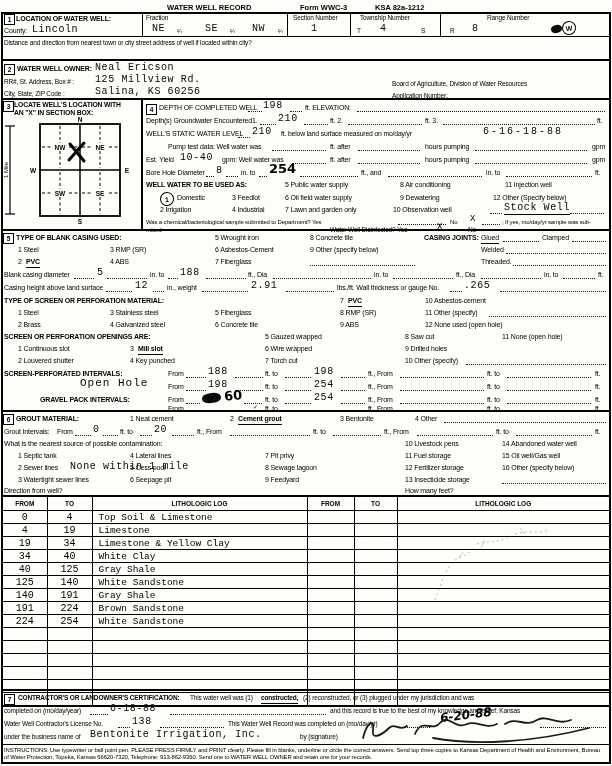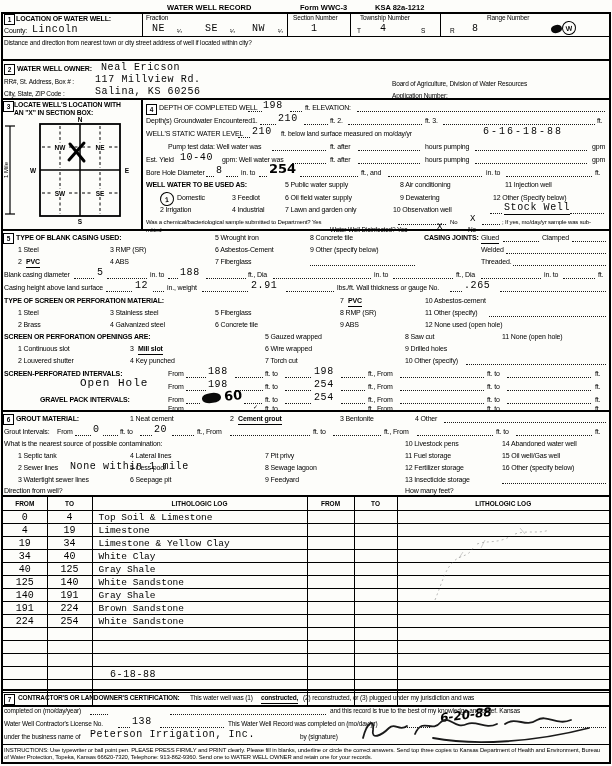--- a/index.html
+++ b/index.html
@@ -77,23 +77,23 @@
   <span class="t" style="left:472px;top:23px">8</span>
   <div class="blob" style="left:551px;top:25px;width:11px;height:8px;transform:rotate(-12deg)"></div>
   <div class="circ" style="left:562px;top:21px">
       <span>W</span>
     </div>
   <span class="l s65" style="left:4px;top:39px">Distance and direction from nearest town or city street address of well if located within city?</span>
   <div class="ul" style="left:68px;top:58px;width:372px"></div>
 
   <div class="nb" style="left:4px;top:64px">2</div>
   <span class="l lb" style="left:17px;top:65px">WATER WELL OWNER:</span>
-  <span class="t" style="left:101px;top:62px">Neal Ericson</span>
+  <span class="t" style="left:95px;top:62px">Neal Ericson</span>
   <span class="l s65" style="left:4px;top:78px">RR#, St. Address, Box # :</span>
-  <span class="t" style="left:95px;top:74px">117 Millview Rd.</span>
+  <span class="t" style="left:95px;top:74px">125 Millview Rd.</span>
   <span class="l s65" style="left:4px;top:90px">City, State, ZIP Code    :</span>
   <span class="t" style="left:95px;top:86px">Salina, KS 60256</span>
   <div class="ul" style="left:90px;top:97px;width:140px"></div>
   <span class="l s65" style="left:392px;top:80px">Board of Agriculture, Division of Water Resources</span>
   <span class="l s65" style="left:392px;top:92px">Application Number:</span>
 
   <div class="nb" style="left:3px;top:101px">3</div>
   <span class="l lb s68" style="left:14px;top:101px">LOCATE WELL'S LOCATION WITH</span>
   <span class="l lb s68" style="left:14px;top:109px">AN "X" IN SECTION BOX:</span>
   <svg style="left:0;top:114px" width="142" height="116" viewBox="0 0 142 116">
@@ -576,35 +576,35 @@
   </svg>
 
   <div class="nb" style="left:4px;top:694px">7</div>
   <span class="l lb s65" style="left:18px;top:694px">CONTRACTOR'S OR LANDOWNER'S CERTIFICATION:</span>
   <span class="l s65" style="left:190px;top:694px">This water well was (1)</span>
   <span class="l s65 u lb" style="left:261px;top:694px">constructed,</span>
   <span class="l s65" style="left:303px;top:694px">(2) reconstructed, or (3) plugged under my jurisdiction and was</span>
 
   <span class="l s65" style="left:4px;top:707px">completed on (mo/day/year)</span>
   <div class="dt" style="left:90px;top:707px;width:18px"></div>
-  <span class="t" style="left:110px;top:669px">6-18-88</span>
+  <span class="t" style="left:110px;top:703px">6-18-88</span>
   <div class="dt" style="left:170px;top:707px;width:156px"></div>
   <span class="l s65" style="left:330px;top:707px">and this record is true to the best of my knowledge and belief. Kansas</span>
 
   <span class="l s65" style="left:4px;top:720px">Water Well Contractor's License No.</span>
   <div class="dt" style="left:118px;top:720px;width:12px"></div>
   <span class="t" style="left:132px;top:716px">138</span>
   <div class="dt" style="left:160px;top:720px;width:64px"></div>
   <span class="l s65" style="left:228px;top:720px">This Water Well Record was completed on (mo/day/yr)</span>
   <div class="dt" style="left:398px;top:720px;width:32px"></div>
   <span class="h" style="left:440px;top:708px;transform:rotate(-7deg);font-size:12px;font-style:italic">6-20-88</span>
   <div class="dt" style="left:540px;top:720px;width:66px"></div>
 
   <span class="l s65" style="left:4px;top:733px">under the business name of</span>
-  <span class="t" style="left:90px;top:729px">Peterson Irrigation, Inc.</span>
+  <span class="t" style="left:90px;top:729px">Bentonite Irrigation, Inc.</span>
   <span class="l s65" style="left:300px;top:733px">by (signature)</span>
   <svg style="left:345px;top:708px" width="260" height="40" viewBox="0 0 260 40">
     <path d="M18,30 C22,14 30,10 28,22 C26,32 36,28 44,20 C50,14 54,24 62,18
              M70,26 C78,8 86,26 96,14 C104,6 110,22 122,16 C132,12 140,22 152,16" stroke="#1a1a1a" stroke-width="1.8" fill="none" stroke-linecap="round"></path>
     <path d="M88,30 C130,38 190,34 244,20 M160,16 C172,8 180,20 192,12 C202,6 212,18 226,12" stroke="#1a1a1a" stroke-width="1.8" fill="none" stroke-linecap="round"></path>
   </svg>
 
   <div class="hl" style="left:1px;top:744px;width:610px;border-top-width:1px"></div>
   <div class="instr" style="left:4px;top:747px;width:602px">INSTRUCTIONS: Use typewriter or ball point pen. PLEASE PRESS FIRMLY and PRINT clearly. Please fill in blanks, underline or circle the correct answers. Send top three copies to Kansas Department of Health and Environment, Bureau of Water Protection, Topeka, Kansas 66620-7320, Telephone: 913-862-9360. Send one to WATER WELL OWNER and retain one for your records.</div>
 

